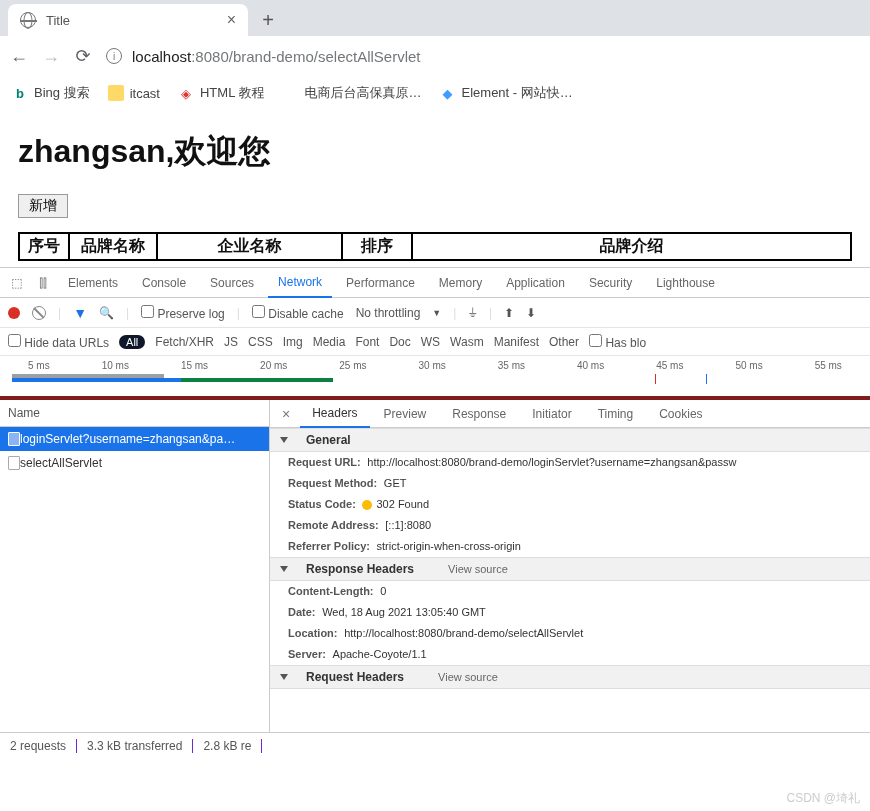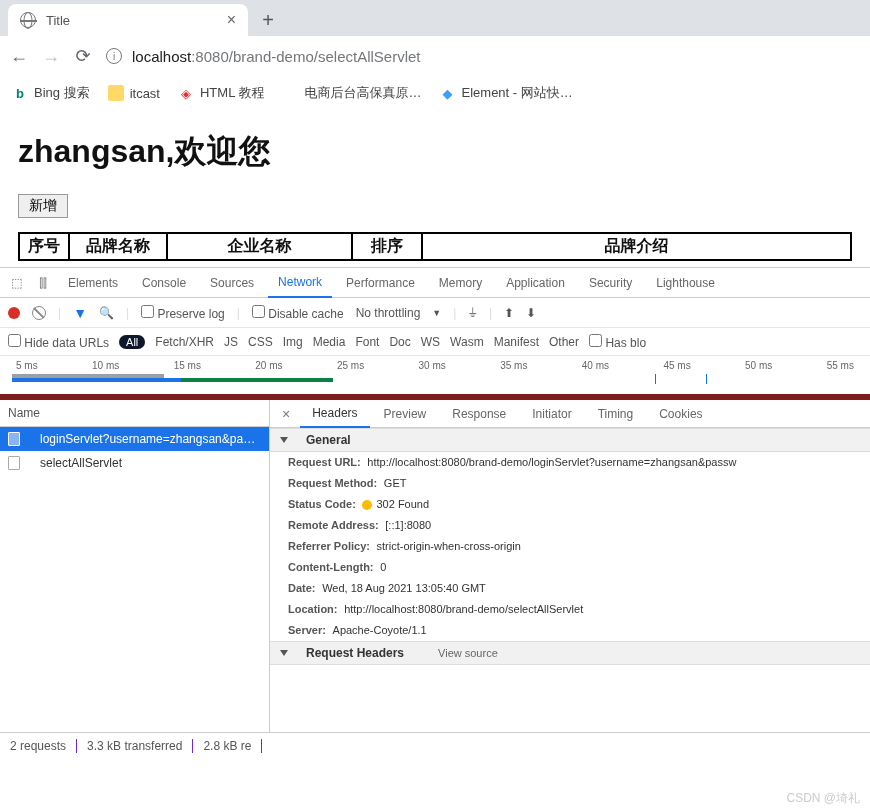--- a/index.html
+++ b/index.html
@@ -32,29 +32,29 @@
 .dt-tab.active{color:#1a73e8;border-bottom:2px solid #1a73e8}
 .dt-row2{display:flex;align-items:center;height:30px;padding:0 8px;gap:12px;border-bottom:1px solid #e5e5e5;color:#555}
 .rec{width:12px;height:12px;border-radius:50%;background:#d93025}
 .noent{width:14px;height:14px;border:1.5px solid #888;border-radius:50%;position:relative}
 .noent:after{content:"";position:absolute;width:14px;height:1.5px;background:#888;transform:rotate(45deg);top:5px;left:-1px}
 .funnel{color:#1a73e8;font-size:14px}
 .dt-row3{display:flex;align-items:center;height:28px;padding:0 8px;gap:10px;border-bottom:1px solid #e5e5e5;color:#555}
 .filter-in{width:180px;border:none;font-size:12px;color:#888;padding:2px 0}
 .pill{background:#0f172a;color:#fff;border-radius:8px;padding:1px 7px;font-size:11px}
 .ftype{color:#555}
-.timeline{height:44px;border-bottom:6px solid #7f1d1d;padding:4px 12px 0;position:relative;font-size:10px;color:#666}
+.timeline{height:44px;border-bottom:4px solid #7f1d1d;padding:4px 24px 0;position:relative;font-size:10px;color:#666}
 .tl-labels{display:flex;justify-content:space-between;padding:0 4px}
 .tl-bars{position:absolute;left:12px;right:12px;top:18px;height:10px}
 .tlbar{position:absolute;height:4px;top:4px}
 .vline{position:absolute;top:0;bottom:0;width:1px}
 .net-body{display:flex;height:332px}
 .net-left{width:270px;border-right:1px solid #ccc;display:flex;flex-direction:column}
 .nl-head{border-bottom:1px solid #ccc;padding:6px 8px;font-size:12px;color:#555}
-.nl-item{padding:5px 8px;font-size:12px;display:flex;align-items:flex-start;gap:20px;white-space:nowrap;overflow:hidden;text-overflow:ellipsis}
+.nl-item{padding:5px 8px;font-size:12px;display:flex;align-items:flex-start;gap:0;white-space:nowrap;overflow:hidden;text-overflow:ellipsis}
 .nl-item.sel{background:#1a73e8;color:#fff}
 .doc-ico{width:12px;height:14px;border:1px solid;border-radius:1px;flex-shrink:0}
 .nl-item.sel .doc-ico{border-color:#fff;background:#8ab4f8}
 .nl-item:not(.sel) .doc-ico{border-color:#aaa}
 .net-right{flex:1;display:flex;flex-direction:column;overflow:hidden}
 .nr-tabs{display:flex;align-items:center;border-bottom:1px solid #ccc;height:28px;padding-left:4px;gap:2px}
 .nr-close{padding:0 8px;color:#777;font-size:14px}
 .nr-tab{padding:0 12px;color:#666;height:28px;display:flex;align-items:center;font-size:12px}
 .nr-tab.active{color:#333;border-bottom:2px solid #1a73e8}
 .nr-content{flex:1;overflow:auto;font-size:12px;padding:0 0 8px}
@@ -120,21 +120,21 @@
     </div>
 </div>
 
 <div class="page">
   <div class="welcome">zhangsan,欢迎您</div>
   <button class="add-btn">新增</button>
   <table class="brand">
     <tbody>
         <tr>
       <th style="width:50px">序号</th>
-      <th style="width:98px">品牌名称</th>
+      <th style="width:88px">品牌名称</th>
       <th style="width:185px">企业名称</th>
       <th style="width:70px">排序</th>
       <th>品牌介绍</th>
     </tr>
   </tbody>
     </table>
 </div>
 
 <div class="devtools">
   <div class="dt-tabs">
@@ -238,20 +238,25 @@
         <div class="sect head">
             <span class="tri"></span>
             <span>General</span>
           </div>
         <div class="kv"><b>Request URL:</b> <span>http://localhost:8080/brand-demo/loginServlet?username=zhangsan&amp;passw</span></div>
         <div class="kv"><b>Request Method:</b> <span>GET</span></div>
         <div class="kv"><b>Status Code:</b> <span class="status-dot"></span><span>302 Found</span></div>
         <div class="kv"><b>Remote Address:</b> <span>[::1]:8080</span></div>
         <div class="kv"><b>Referrer Policy:</b> <span>strict-origin-when-cross-origin</span></div>
 
+        <div class="sect head">
+            <span class="tri"></span>
+            <span>Response Headers</span>
+            <span class="viewsrc">View source</span>
+          </div>
         <div class="kv"><b>Content-Length:</b> <span>0</span></div>
         <div class="kv"><b>Date:</b> <span>Wed, 18 Aug 2021 13:05:40 GMT</span></div>
         <div class="kv"><b>Location:</b> <span>http://localhost:8080/brand-demo/selectAllServlet</span></div>
         <div class="kv"><b>Server:</b> <span>Apache-Coyote/1.1</span></div>
 
         <div class="sect head">
             <span class="tri"></span>
             <span>Request Headers</span>
             <span class="viewsrc">View source</span>
           </div>

